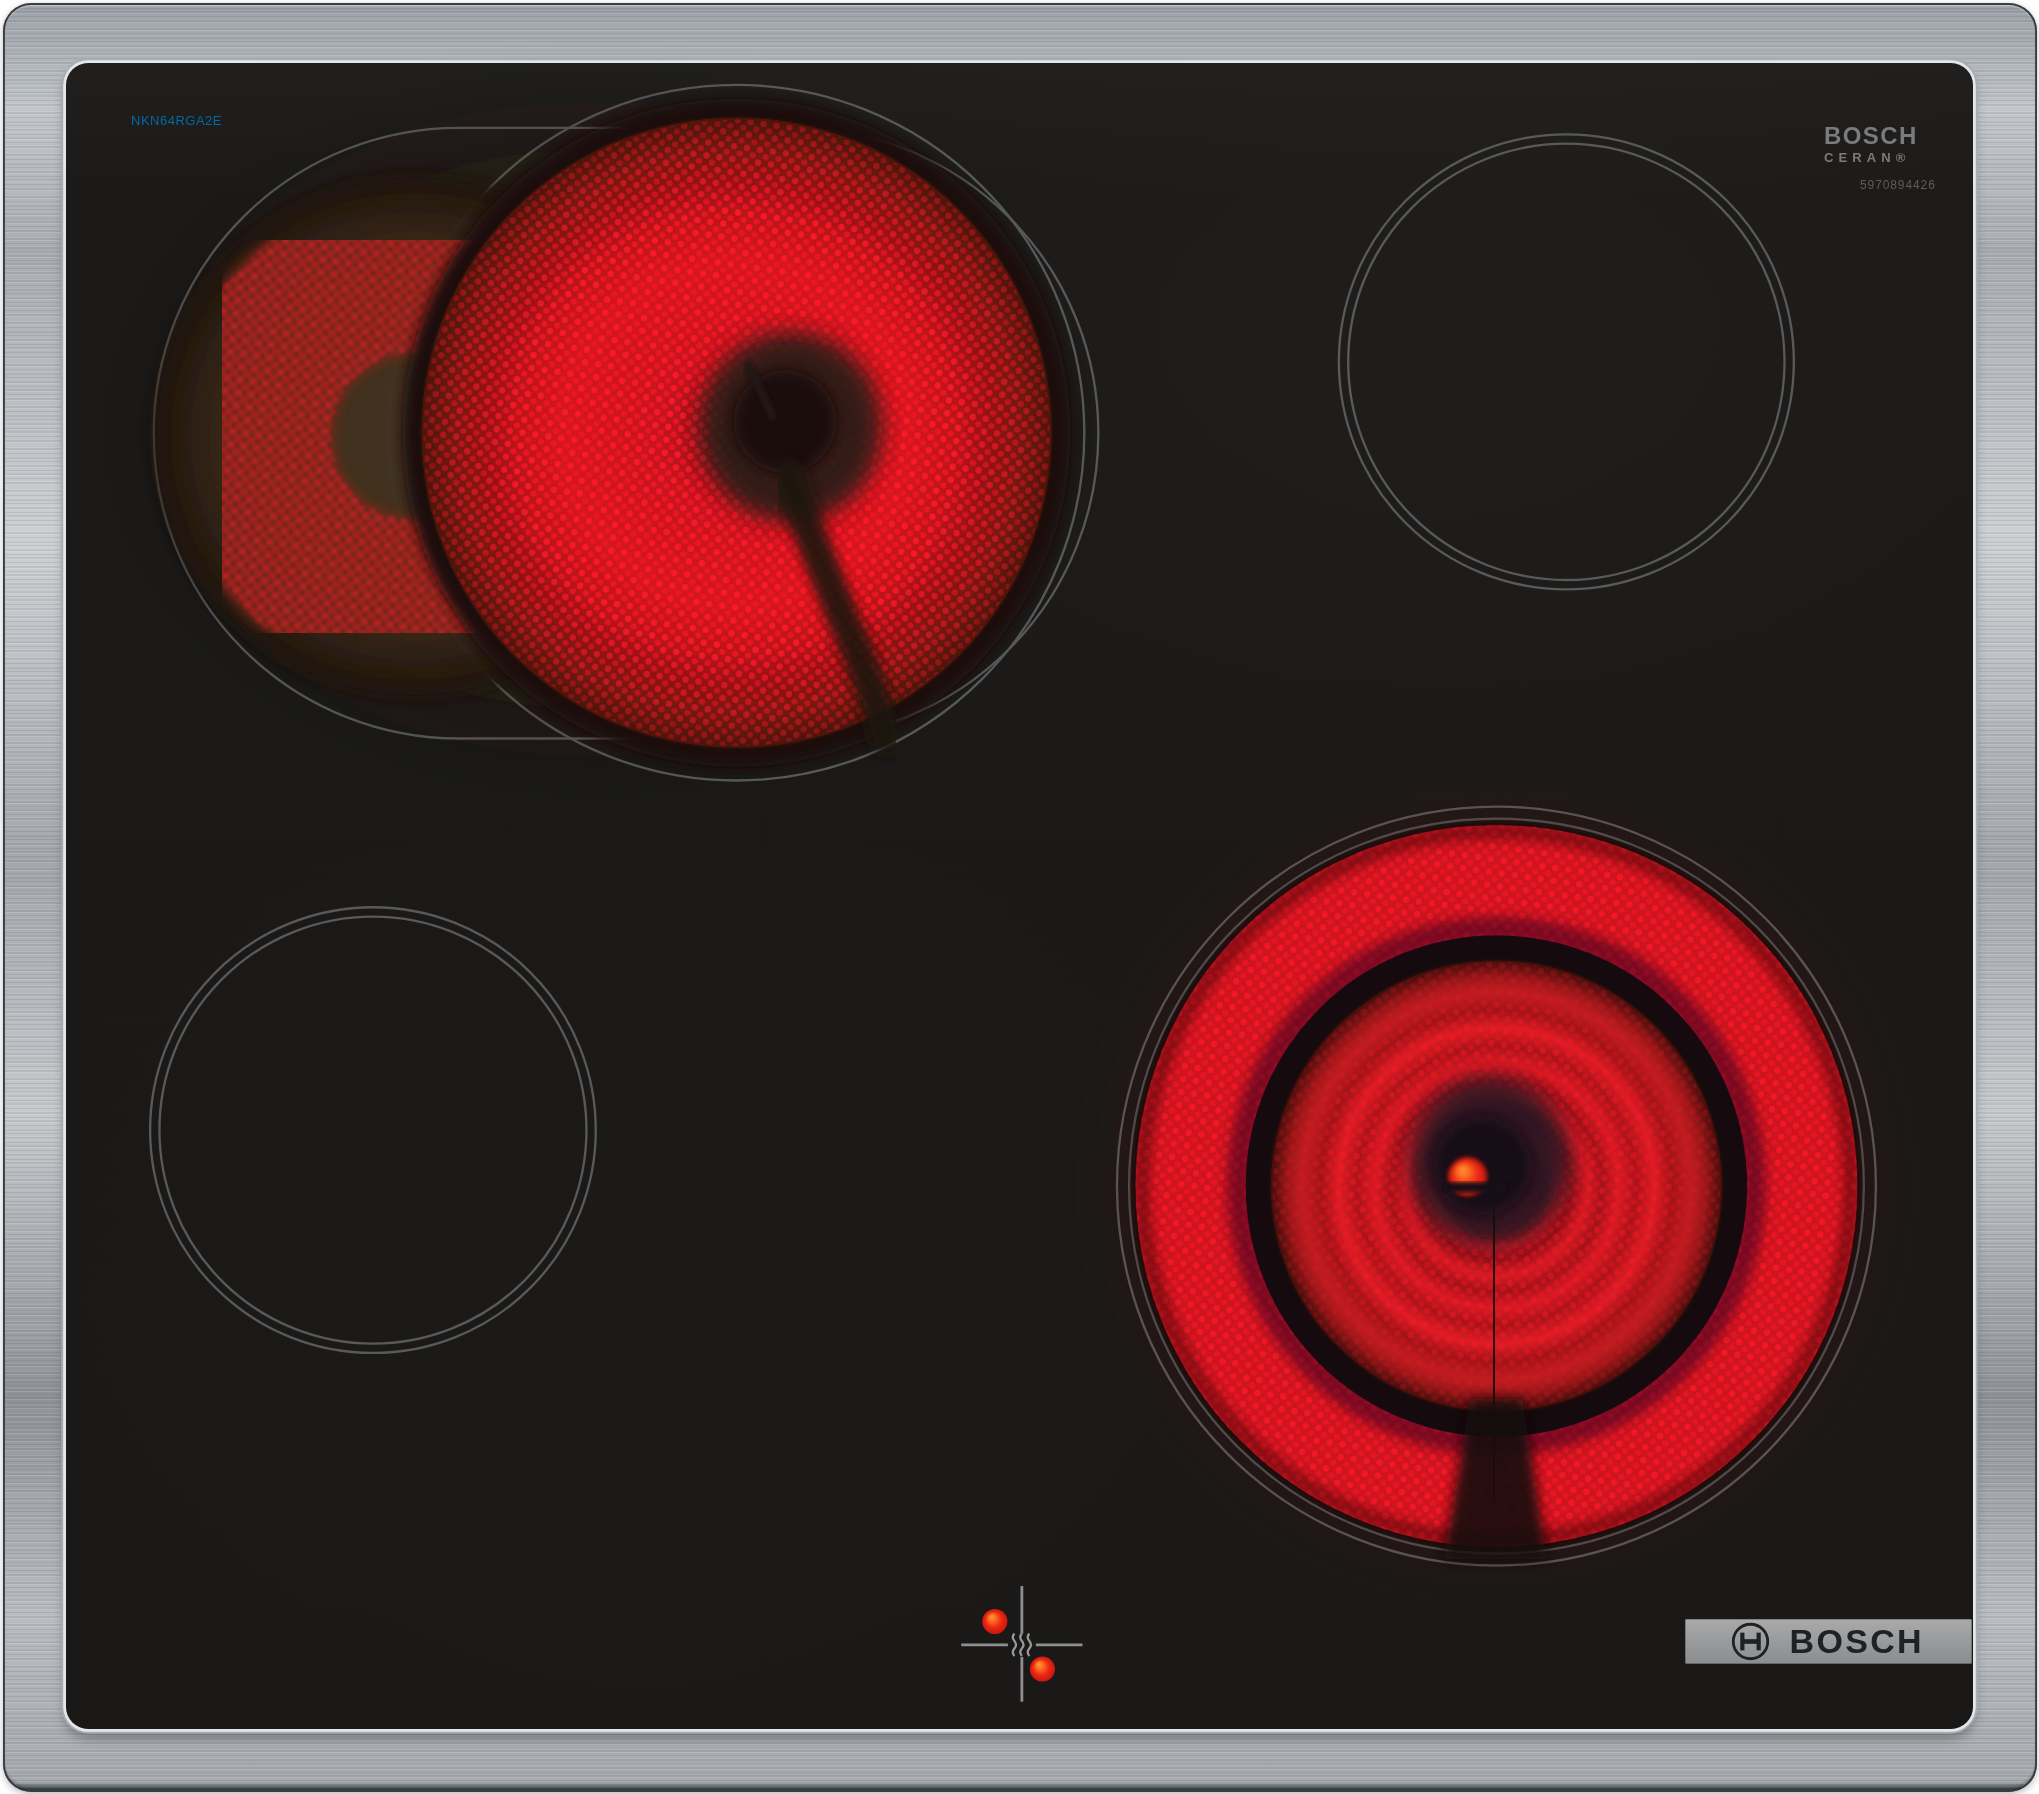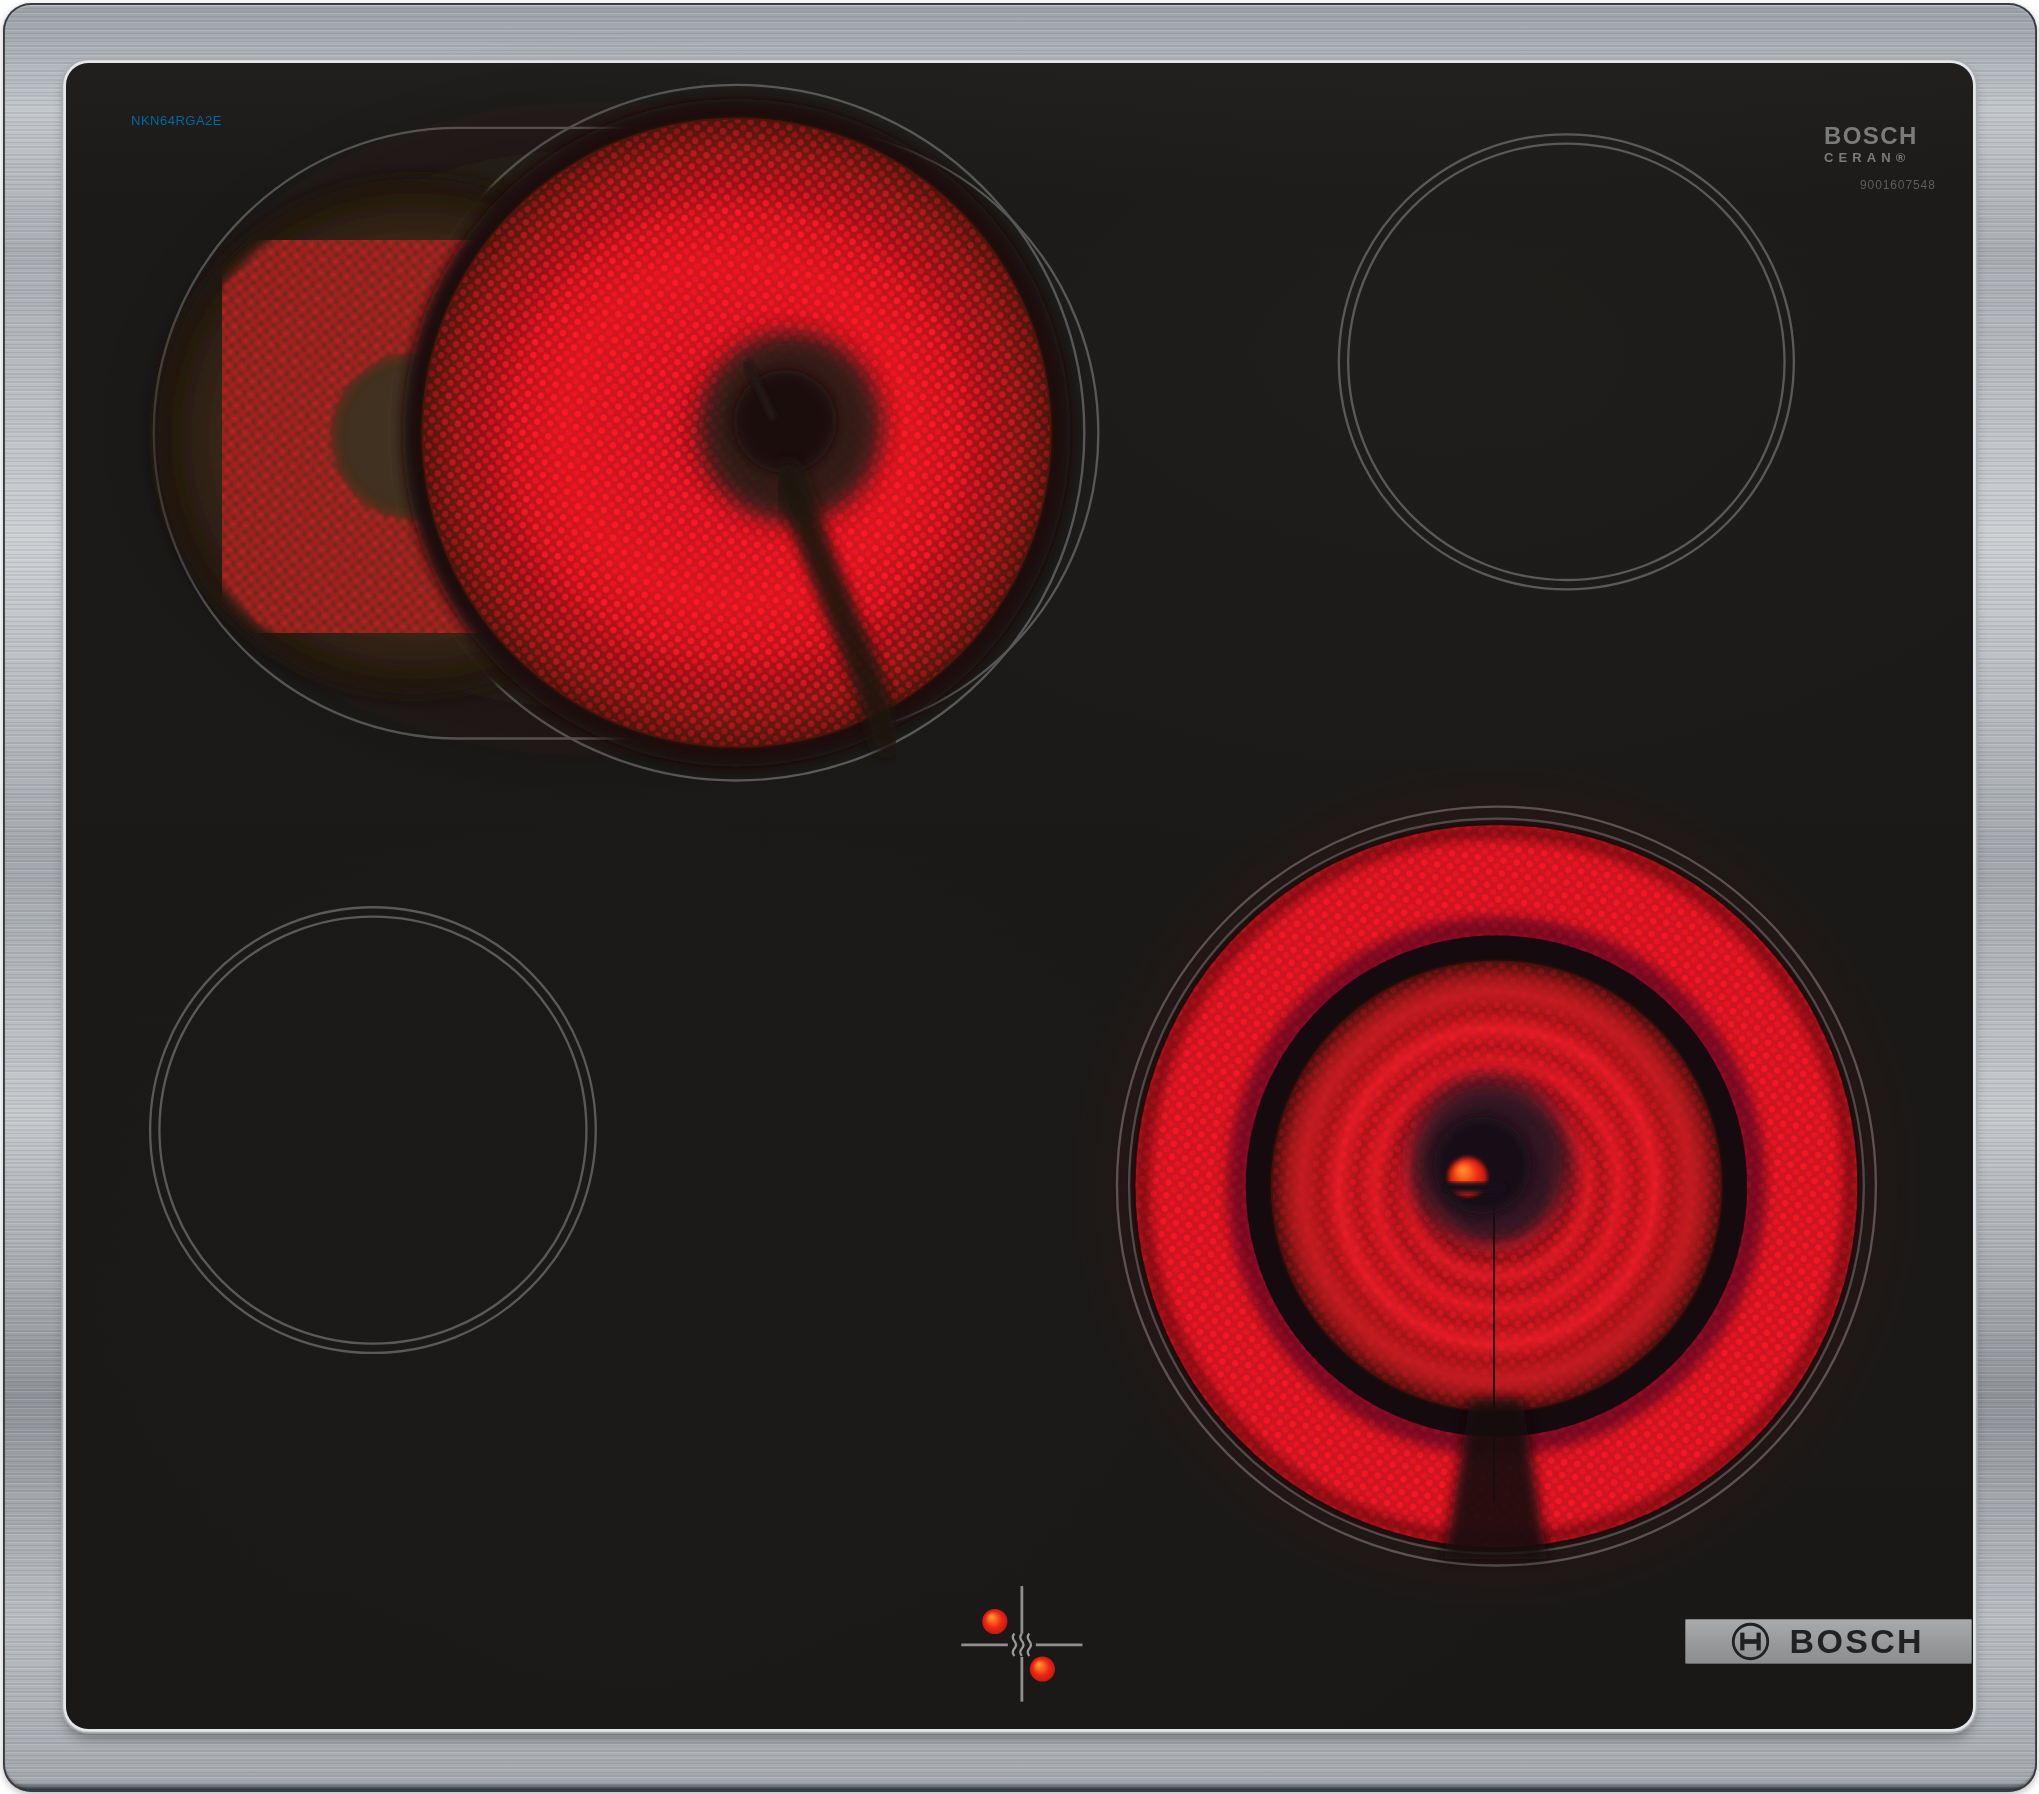--- a/index.html
+++ b/index.html
@@ -209,21 +209,21 @@
     <circle cx="1118" cy="1790" r="13.5" fill="url(#hotDot)"></circle>
   </g>
 </svg>
 
 <div class="model">NKN64RGA2E</div>
 
 <div class="schott">
   <div class="l1">BOSCH</div>
   <div class="l2">CERAN®</div>
 </div>
-<div class="serial">9001607548</div>
+<div class="serial">5970894426</div>
 
 <div class="badge">
   <svg class="armature" width="41" height="41" viewBox="-22 -22 44 44" xmlns="http://www.w3.org/2000/svg">
     <circle cx="0" cy="0" r="18.5" fill="none" stroke="#1f2123" stroke-width="3"></circle>
     <rect x="-11" y="-9.5" width="4.5" height="19" fill="#1f2123"></rect>
     <rect x="6.5" y="-9.5" width="4.5" height="19" fill="#1f2123"></rect>
     <rect x="-7" y="-2.5" width="14" height="5" fill="#1f2123"></rect>
   </svg>
   <div class="wordmark">BOSCH</div>
 </div>

